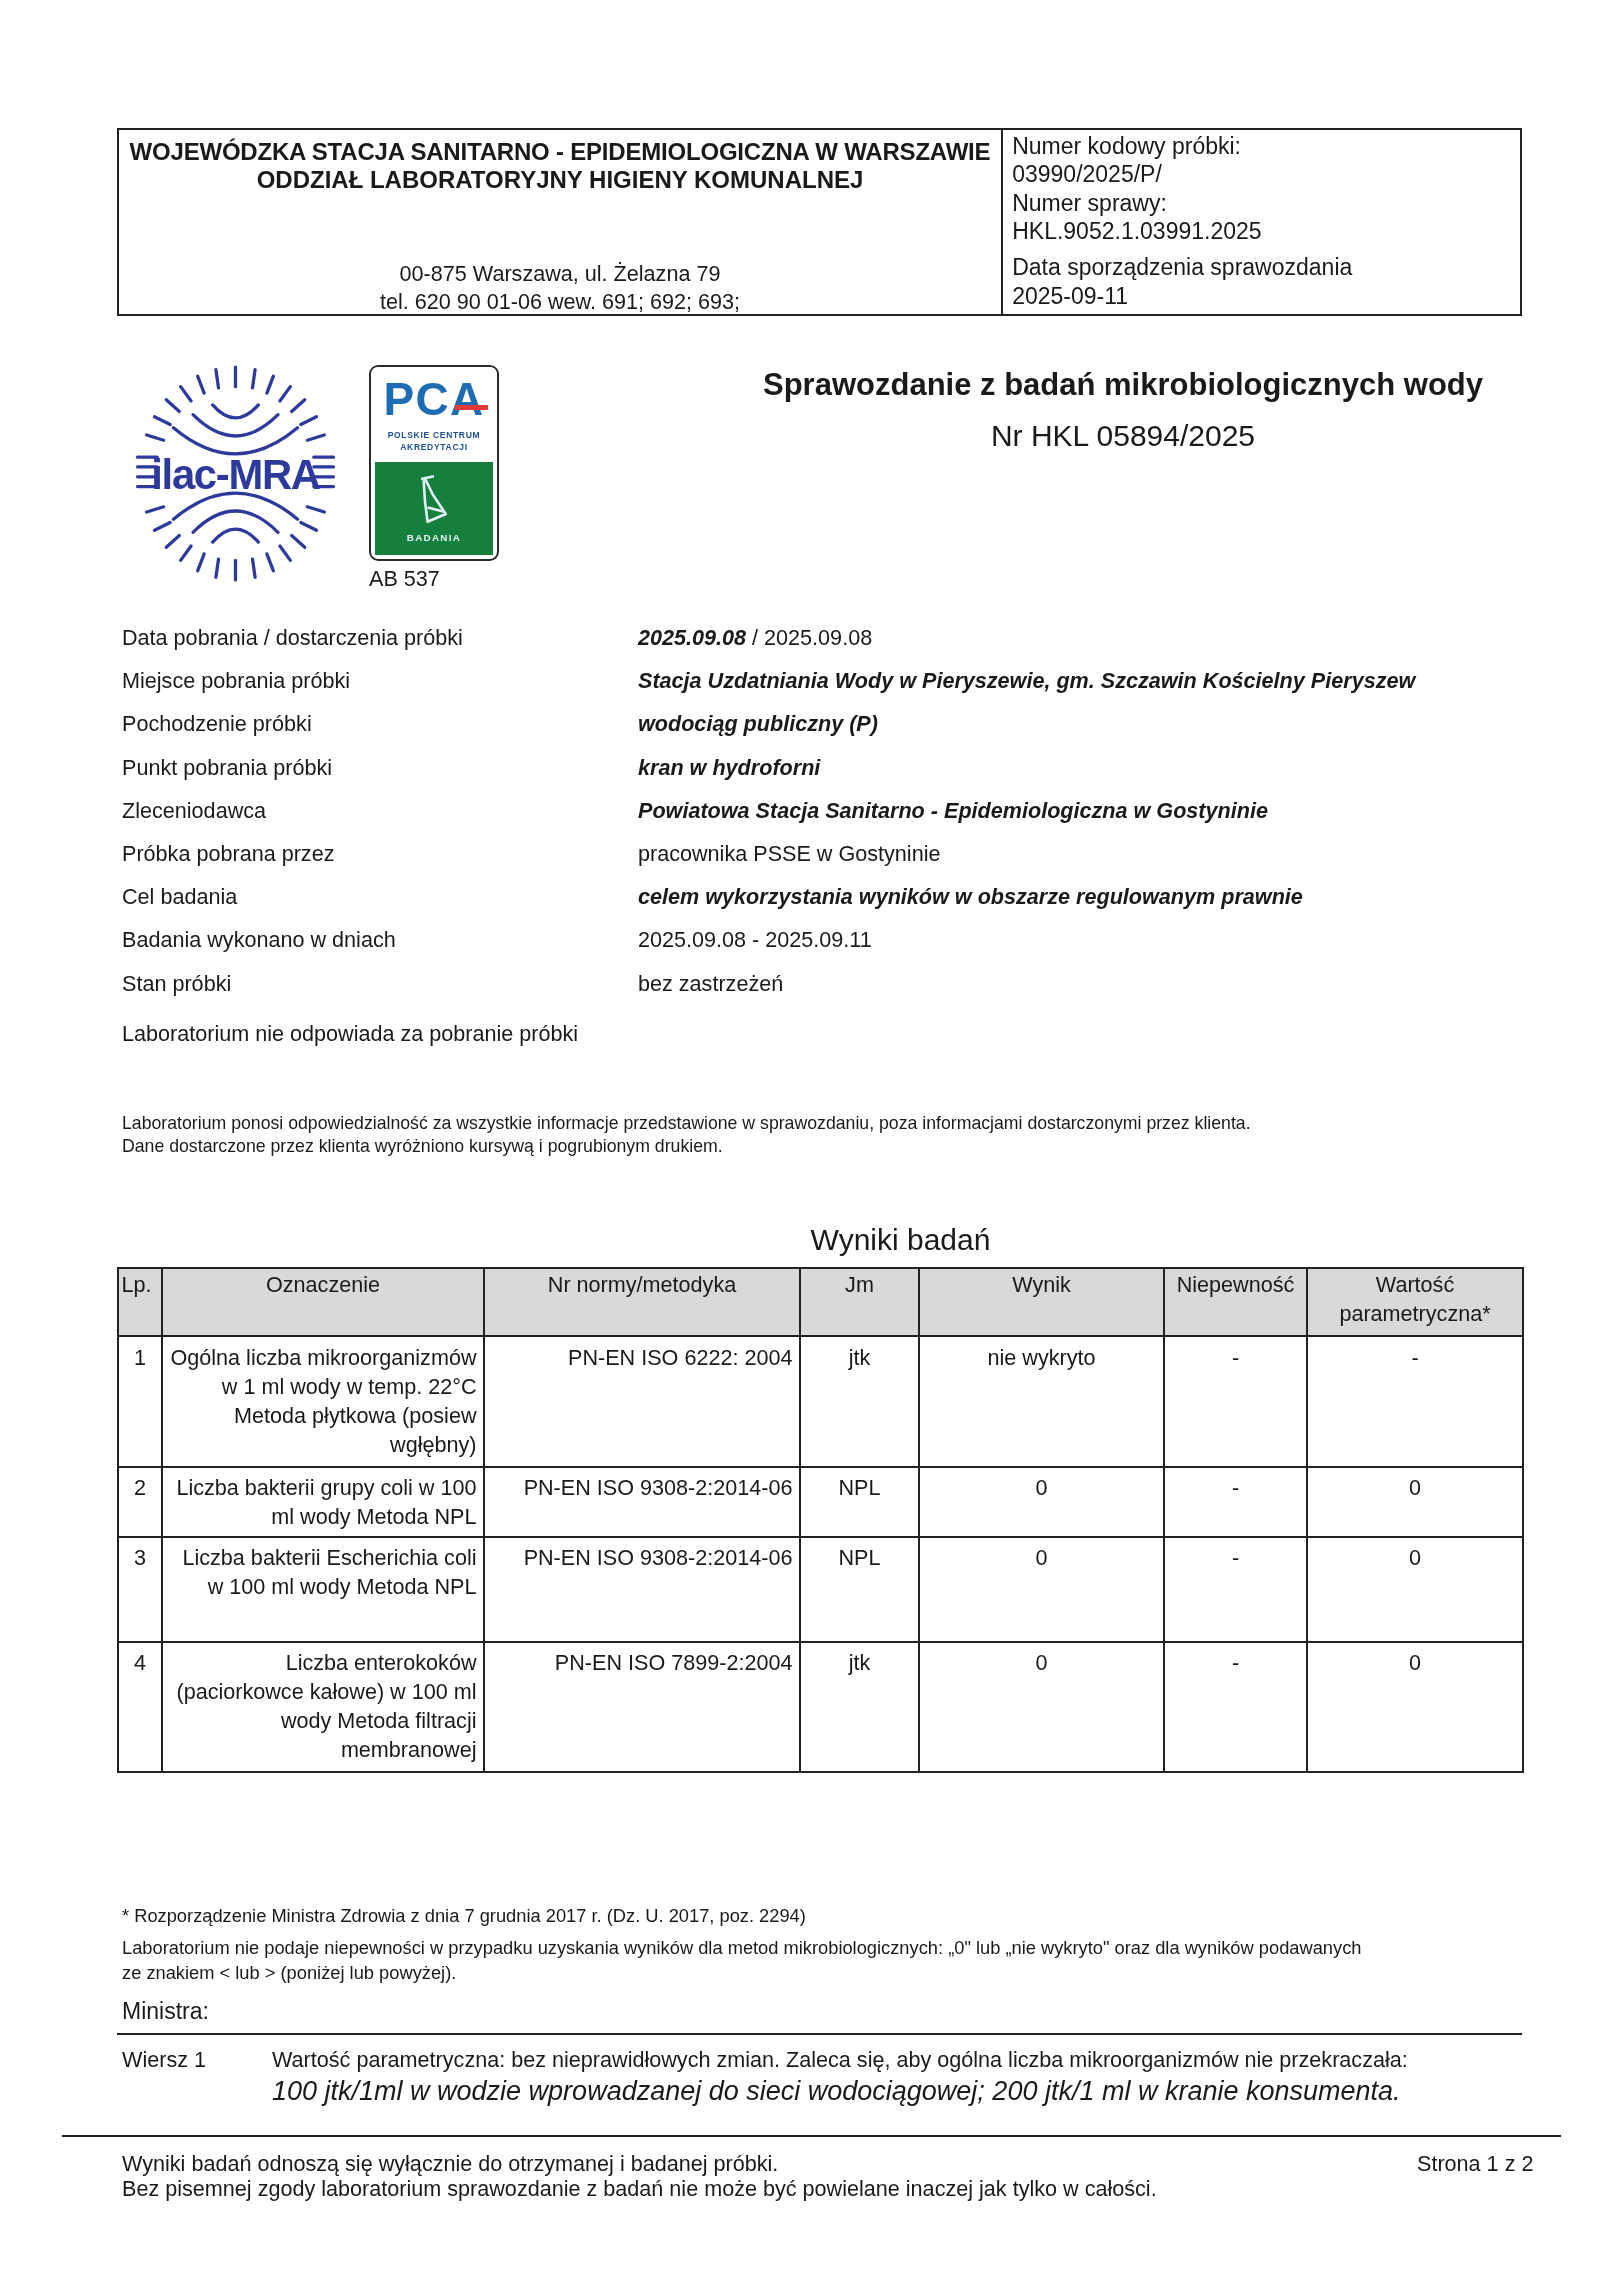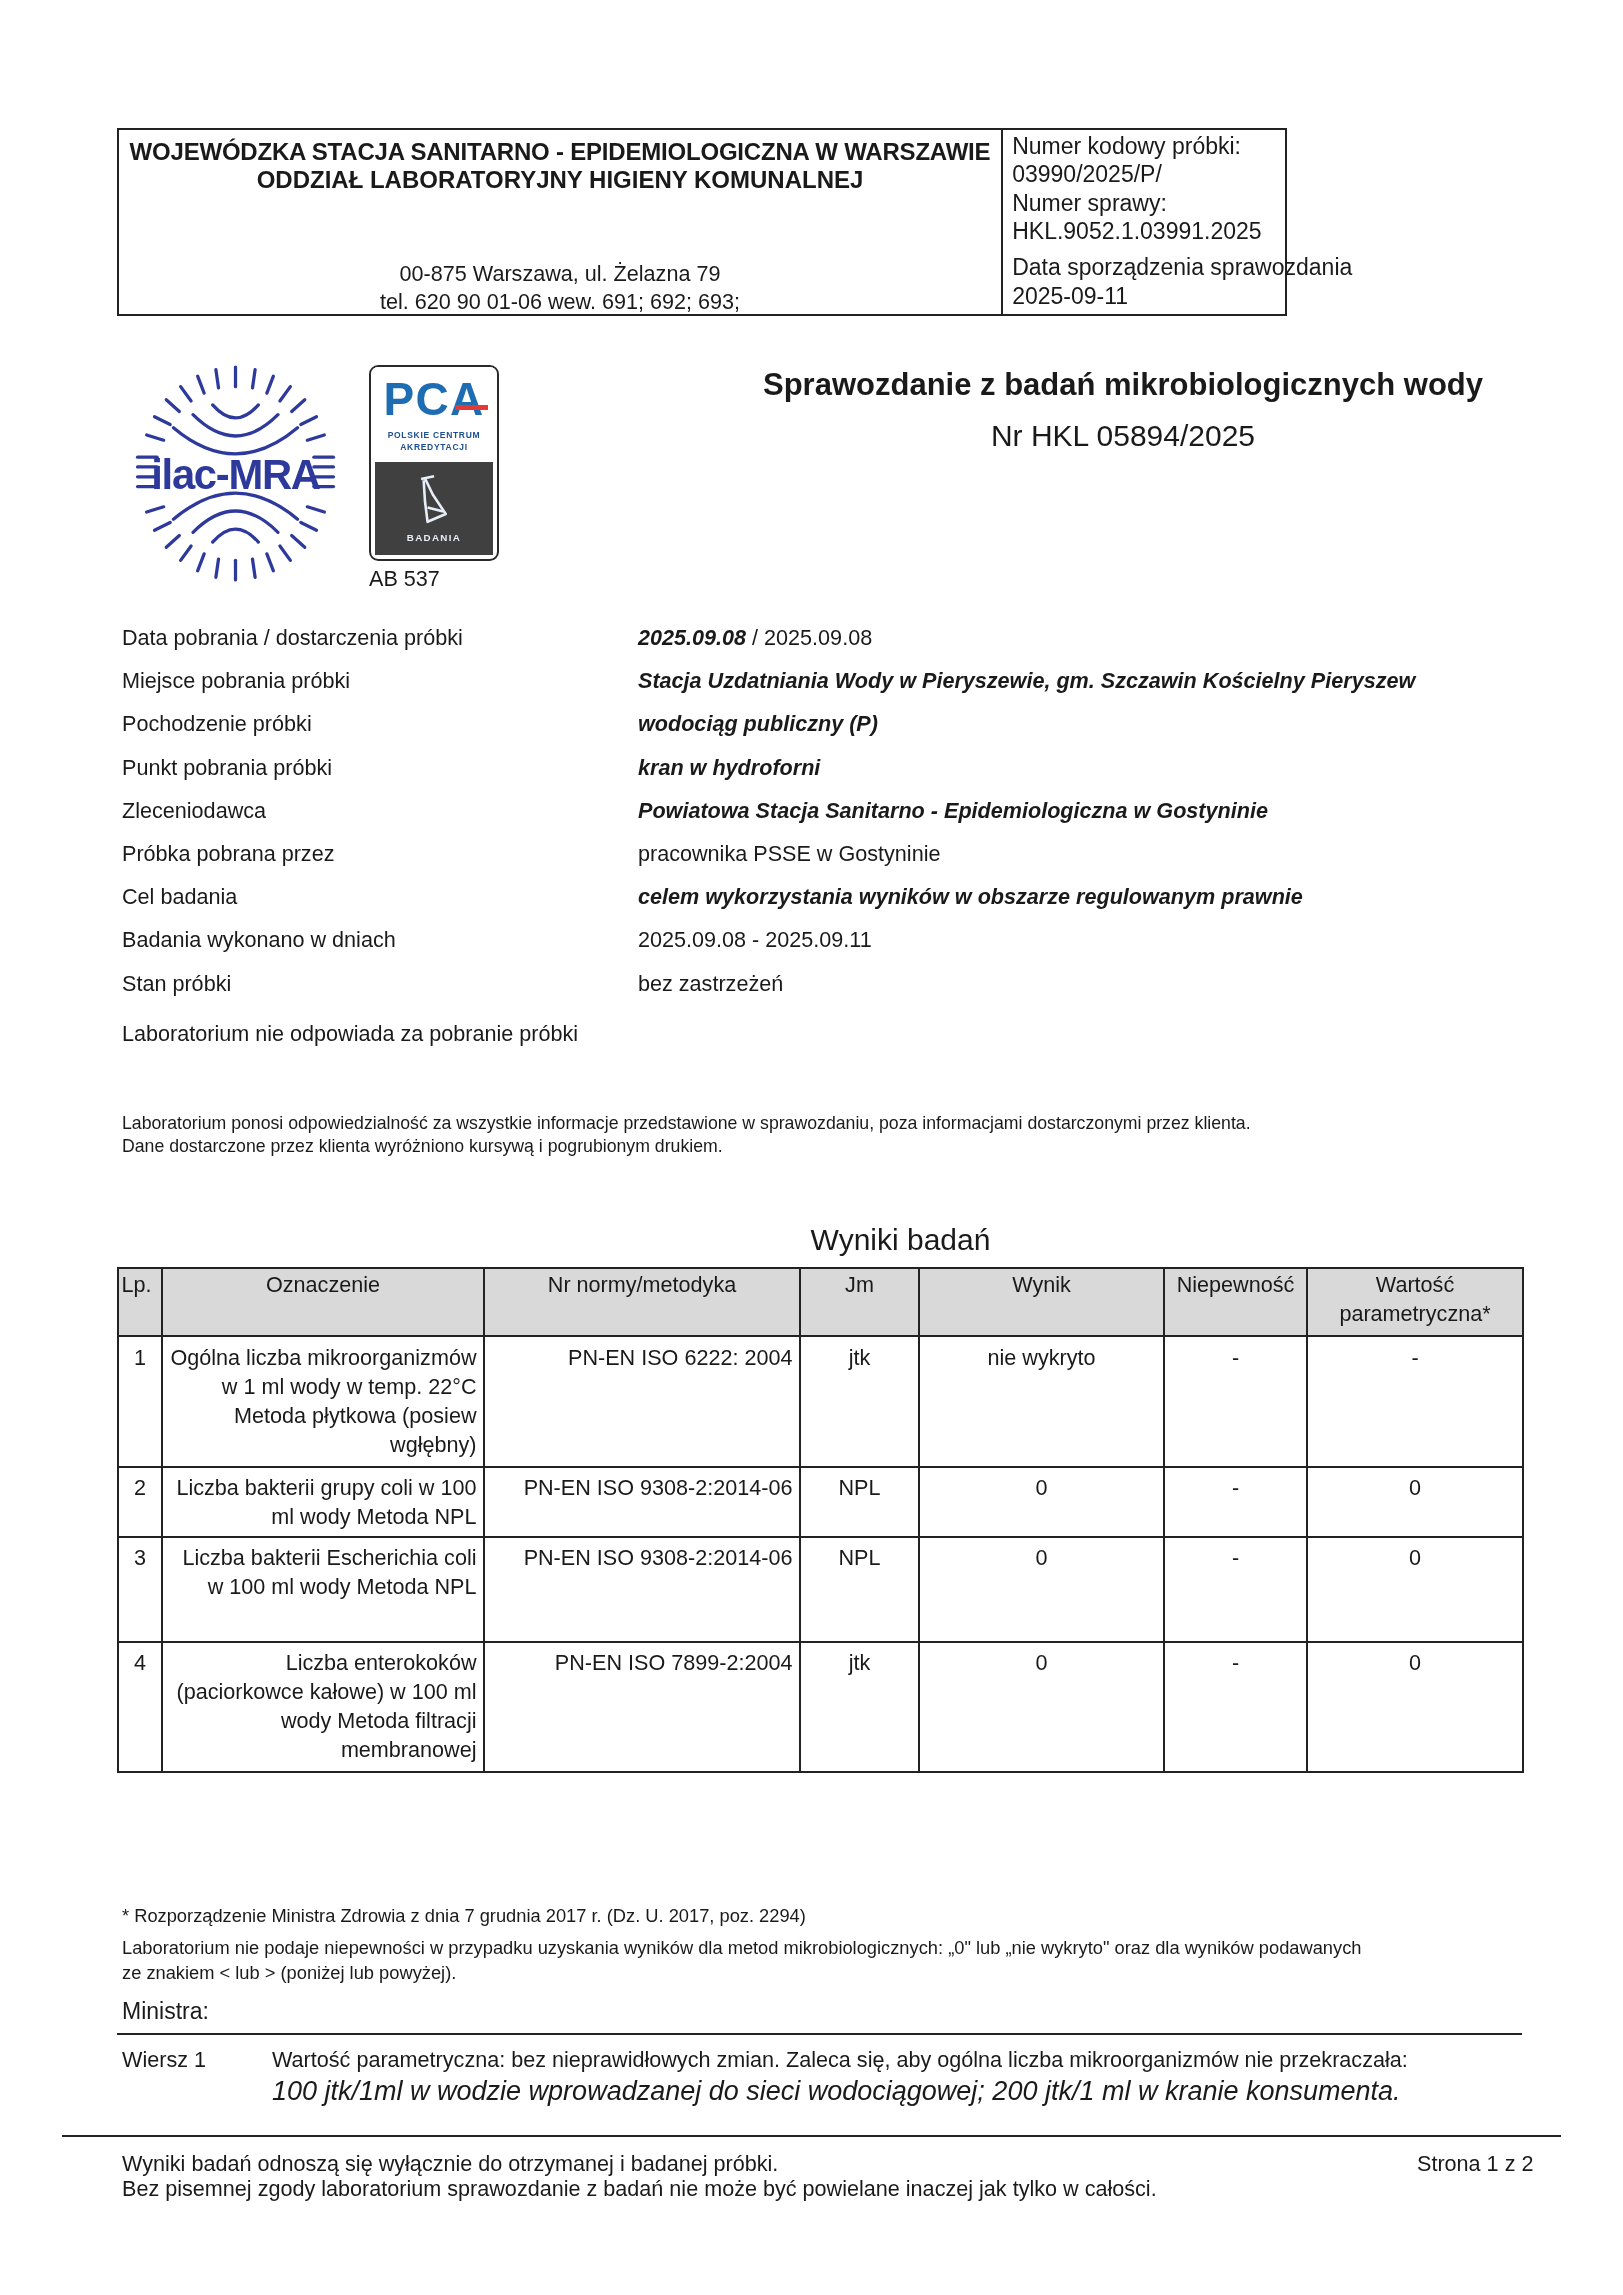--- a/index.html
+++ b/index.html
@@ -1,37 +1,37 @@
 <!DOCTYPE html>
 <html style="font-size:10.5px"><head>
 <meta charset="utf-8">
 <style>
   html, body { margin:0; padding:0; background:#ffffff; }
   body { width:1623px; height:2295px; position:relative; overflow:hidden;
          font-family:"Liberation Sans", sans-serif; color:#1a1a1a; }
   .abs { position:absolute; }
 
   
-  .hdr { left:117px; top:128px; width:1170px; height:188px; border:2.6px solid #222; box-sizing:border-box; }
+  .hdr { left:117px; top:128px; width:1405px; height:188px; border:2.6px solid #222; box-sizing:border-box; }
   .hdr-left { position:absolute; left:0; top:0; width:884px; height:100%; border-right:2px solid #222; box-sizing:border-box; text-align:center; }
   .hdr-org1 { position:absolute; left:0; right:0; top:7.9px; font-weight:bold; font-size:24px; letter-spacing:-0.2px; }
   .hdr-org2 { position:absolute; left:0; right:0; top:36px; font-weight:bold; font-size:24px; }
   .hdr-addr { position:absolute; left:0; right:0; top:131px; font-size:21.6px; }
   .hdr-tel  { position:absolute; left:0; right:0; top:159px; font-size:21.6px; }
   .hdr-right { position:absolute; left:888px; top:0; right:0; height:100%; padding-left:5.2px; font-size:23px; }
   .hdr-right div { position:absolute; left:5.2px; white-space:nowrap; }
 
   
   .ilac { left:131px; top:359px; width:209px; height:229px; }
   .pca { left:369px; top:365px; width:130px; height:196px; border:2px solid #2a2a2a; border-radius:9.2px; box-sizing:border-box; overflow:hidden; background:#fff; }
   .pca-top { position:absolute; left:0; right:0; top:0; height:95px; background:#fff; text-align:center; }
   .pca-letters { position:absolute; left:0; right:0; top:5.2px; font-weight:bold; font-size:46px; color:#1e6db3; letter-spacing:1.3px; }
   .pca-sub1, .pca-sub2 { position:absolute; left:0; right:0; font-weight:bold; font-size:8.5px; color:#1e4f8f; letter-spacing:0.7px; }
   .pca-sub1 { top:63px; } .pca-sub2 { top:75px; }
-  .pca-bottom { position:absolute; left:3.9px; right:3.9px; top:95px; bottom:3.9px; background:#404040; }
+  .pca-bottom { position:absolute; left:3.9px; right:3.9px; top:95px; bottom:3.9px; background:#15803d; }
   .pca-badania { position:absolute; left:0; right:0; bottom:11.8px; text-align:center; color:#e6eef7; font-weight:bold; font-size:9.8px; letter-spacing:1.3px; }
   .ab537 { left:369px; top:566px; width:130px; text-align:left; font-size:21.6px; }
 
   
   .title { left:655px; top:367px; width:936px; text-align:center; font-weight:bold; font-size:31px; }
   .title-nr { left:655px; top:419px; width:936px; text-align:center; font-size:30px; }
 
   
   .info-label { left:122px; font-size:21.6px; white-space:nowrap; }
   .info-value { left:638px; font-size:21.6px; white-space:nowrap; }

